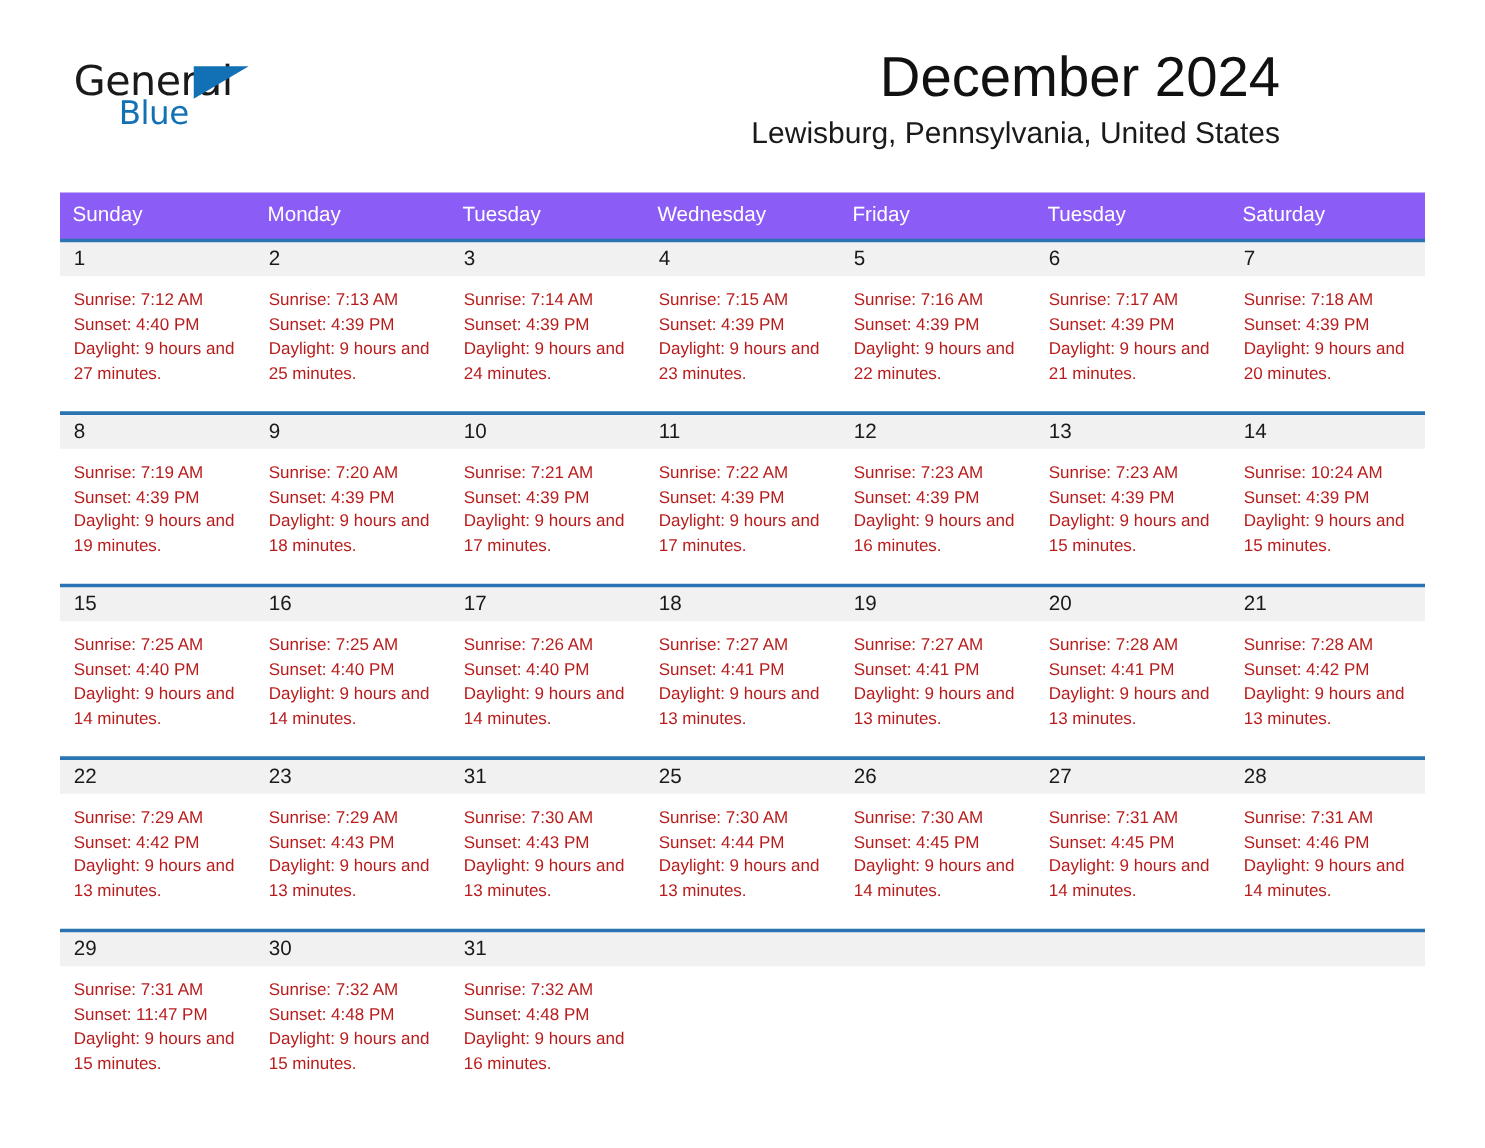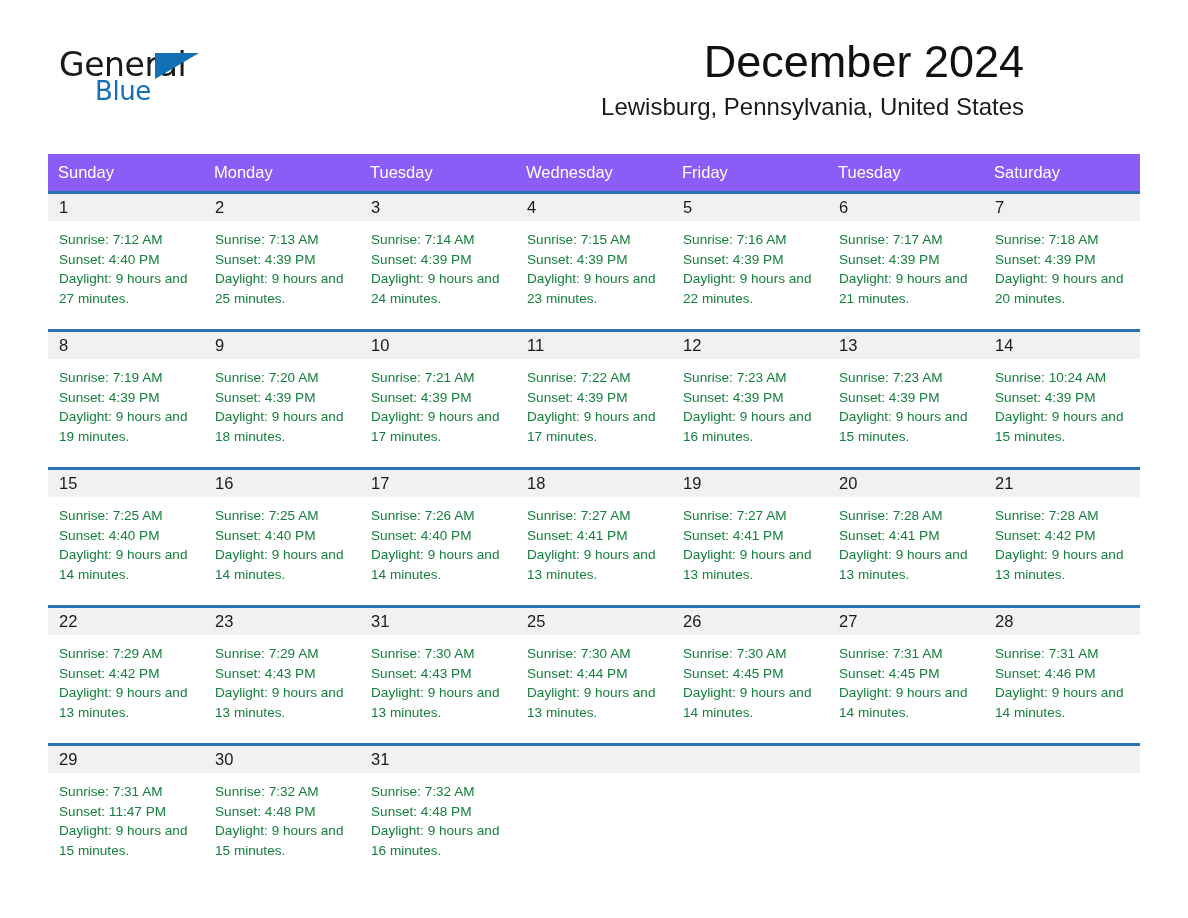--- a/index.html
+++ b/index.html
@@ -130,21 +130,21 @@
     display: flex;
     align-items: center;
     font-size: 16.5px;
     color: #1a1a1a;
     line-height: 1;
   }
   .info {
     padding: 9px 6px 0 11px;
     font-size: 13.6px;
     line-height: 19.6px;
-    color: #15803d;
+    color: #b91c1c;
     white-space: pre-line;
   }
   .info-line { display: block; }
   td.empty-cell .cell-inner .daynum-band { background: #f1f1f1; }
   td.empty-cell .info { visibility: hidden; }
 </style>
 </head>
 <body>
 
 <div class="page">

